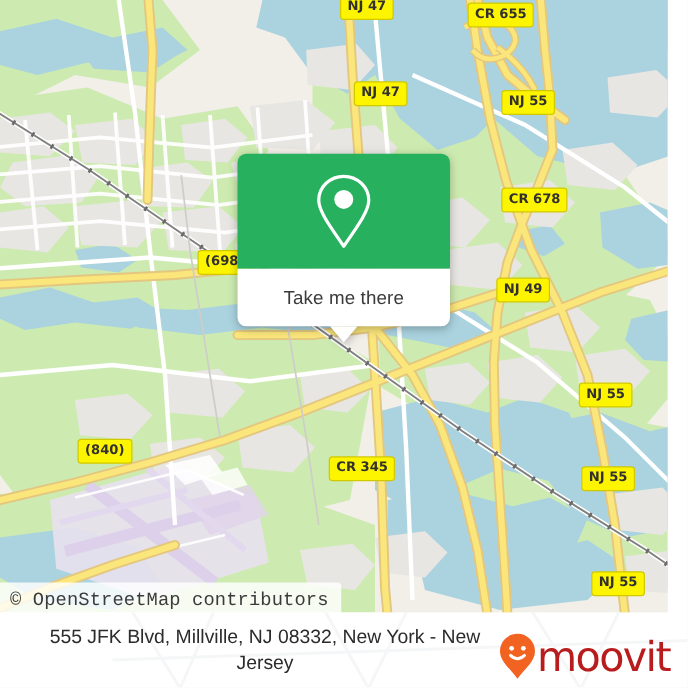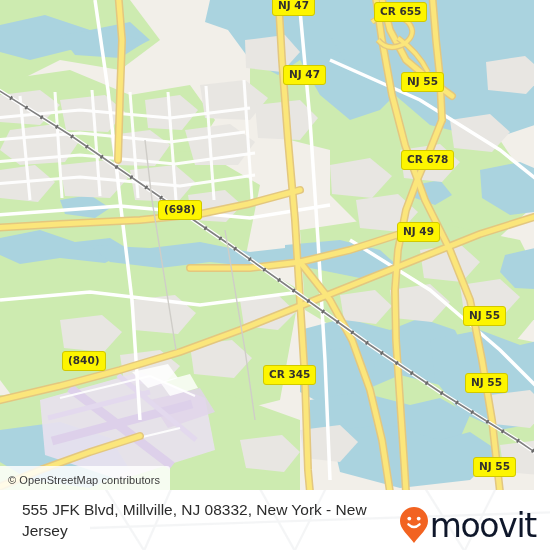--- a/index.html
+++ b/index.html
@@ -34,25 +34,26 @@
   #attribution {
     position: absolute;
     left: 0;
     top: 466px;
     height: 28px;
     display: flex;
     align-items: center;
     padding: 0 10px 0 8px;
     background: rgba(255,255,255,0.82);
     border-top-right-radius: 3px;
-    font-size: 11px;
+    font-size: 15px;
     color: #3b3b3b;
     letter-spacing: 0.1px;
     white-space: nowrap;
     z-index: 40;
+    font-family: Liberation Mono, monospace;
   }
 
   
   #popup {
     position: absolute;
     left: 190px;
     top: 123px;
     width: 170px;
     z-index: 60;
     filter: drop-shadow(0 2px 4px rgba(0,0,0,0.28));
@@ -94,20 +95,21 @@
   #footer {
     position: absolute;
     left: 0;
     top: 490px;
     width: 550px;
     height: 60px;
     background: #ffffff;
     display: flex;
     align-items: center;
     z-index: 50;
+    text-align: center;
   }
   #footer-bg {
     position: absolute;
     left: 0; top: 0;
     width: 550px; height: 60px;
     overflow: hidden;
     opacity: 0.32;
   }
   #footer-address {
     position: relative;
@@ -342,20 +344,32 @@
         <div class="shield" style="left: 263px; top: 365px; background: rgb(253, 245, 0); border-color: rgb(209, 200, 0);">CR 345</div>
         <div class="shield" style="left: 465px; top: 373px; background: rgb(253, 245, 0); border-color: rgb(209, 200, 0);">NJ 55</div>
         <div class="shield" style="left: 473px; top: 457px; background: rgb(253, 245, 0); border-color: rgb(209, 200, 0);">NJ 55</div>
       </div>
   </div>
 
   <div id="attribution">
     <span>© OpenStreetMap contributors</span>
   </div>
 
+  <div id="popup">
+    <div id="popup-head" style="background: rgb(39, 177, 94);">
+      <svg width="52" height="64" viewBox="0 0 52 64">
+        <path d="M26 4 C15 4 6 12.6 6 23.2 C6 33 18 48 26 60 C34 48 46 33 46 23.2 C46 12.6 37 4 26 4 Z" fill="none" stroke="#ffffff" stroke-width="2.6" stroke-linejoin="round"></path>
+        <circle cx="26" cy="22.5" r="7.6" fill="#ffffff"></circle>
+      </svg>
+    </div>
+    <div id="popup-foot">
+      <span id="popup-foot-label">Take me there</span>
+    </div>
+    <div id="popup-tail"></div>
+  </div>
 
   <div id="footer">
     <div id="footer-bg">
       <svg width="550" height="60" viewBox="0 0 550 60">
         <g stroke="#dfe3e6" stroke-width="2.4" fill="none">
           <path d="M100,-10 L150,70"></path>
           <path d="M175,-10 L140,70"></path>
           <path d="M255,-10 L300,70"></path>
           <path d="M330,-10 L290,70"></path>
           <path d="M420,-10 L470,70"></path>
@@ -367,17 +381,17 @@
 
     <div id="footer-address">555 JFK Blvd, Millville, NJ 08332, New York - New Jersey</div>
 
     <div id="moovit-logo">
       <svg width="30" height="38" viewBox="0 0 30 38">
         <path d="M15 1 C7.3 1 1 7.2 1 14.9 C1 23 9 28.5 15 37 C21 28.5 29 23 29 14.9 C29 7.2 22.7 1 15 1 Z" fill="#f26321"></path>
         <circle cx="10.3" cy="12.6" r="1.9" fill="#ffffff"></circle>
         <circle cx="19.7" cy="12.6" r="1.9" fill="#ffffff"></circle>
         <path d="M9.4 18.3 Q15 23.6 20.6 18.3" fill="none" stroke="#ffffff" stroke-width="2.3" stroke-linecap="round"></path>
       </svg>
-      <span id="moovit-wordmark" style="color: #0f172a;">moovit</span>
+      <span id="moovit-wordmark" style="color: #b91c1c;">moovit</span>
     </div>
   </div>
 
 </div>
 
 </body></html>

